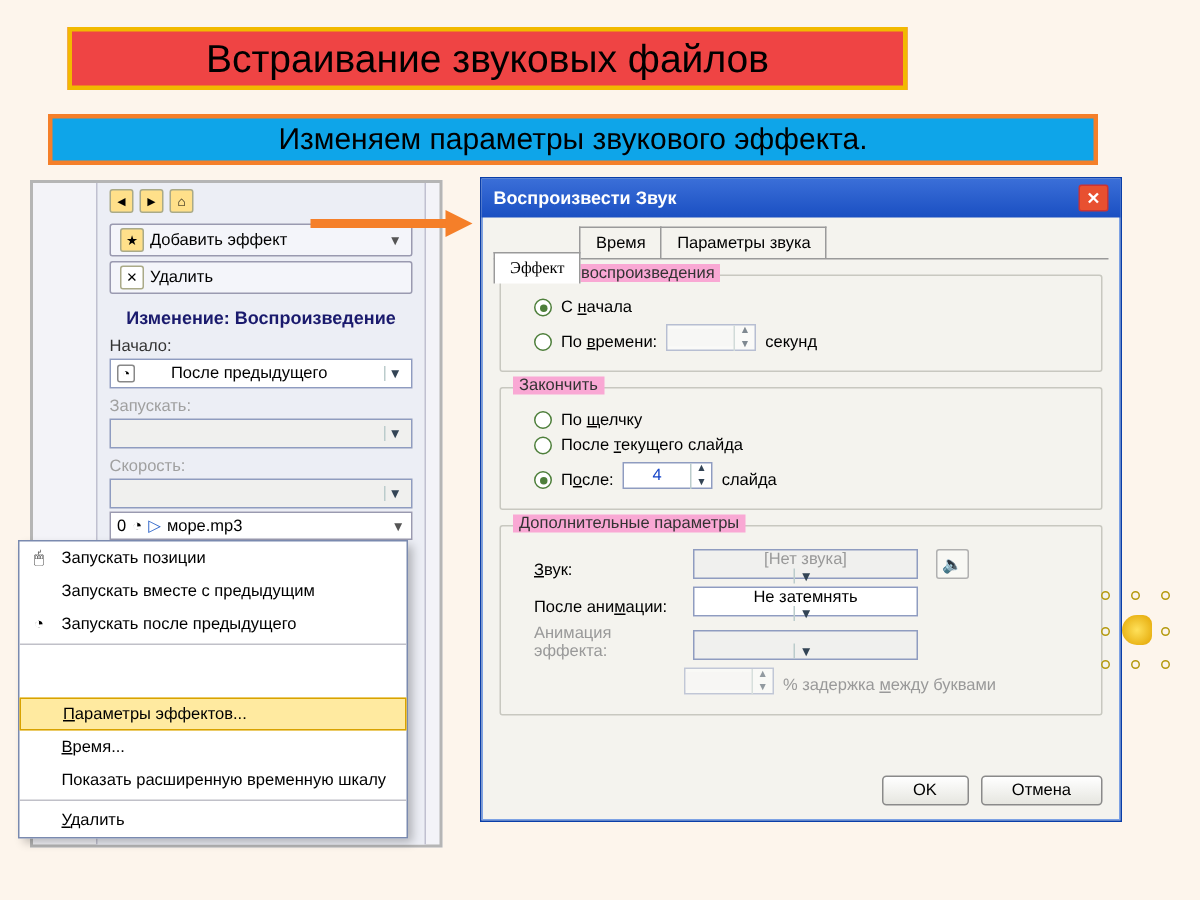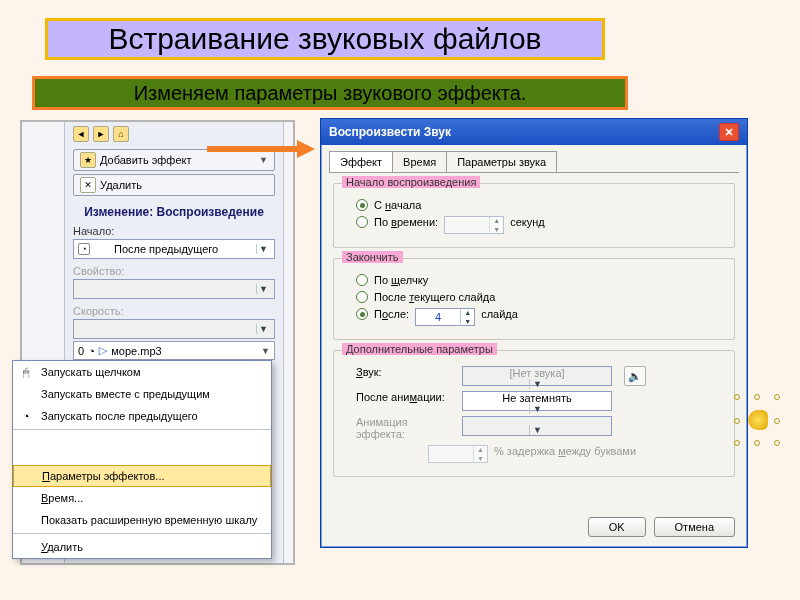--- a/index.html
+++ b/index.html
@@ -7,29 +7,29 @@
     width: 800px; height: 600px;
     background: #fdf5ec;
     font-family: Tahoma, Arial, sans-serif;
     font-size: 11px;
     position: relative;
     overflow: hidden;
   }
   .title-box {
     position: absolute; left: 45px; top: 18px;
     width: 560px; height: 42px;
-    background: #c4b5fd;
+    background: #ef4444;
     border: 3px solid #f2b900;
     display: flex; align-items: center; justify-content: center;
-    font-size: 30px;
+    font-size: 26px;
   }
   .subtitle-box {
     position: absolute; left: 32px; top: 76px;
-    width: 596px; height: 34px;
-    background: #4d7c0f;
+    width: 700px; height: 34px;
+    background: #0ea5e9;
     border: 3px solid #f57f29;
     display: flex; align-items: center; justify-content: center;
     font-size: 20px;
     z-index: 5;
   }
   
   .left-panel {
     position: absolute; left: 20px; top: 120px;
     width: 275px; height: 445px;
     background: #f3f3f8;
@@ -94,31 +94,31 @@
     box-shadow: 0 0 0 1px #7da2e4 inset;
   }
   .dlg-title {
     height: 26px; background: linear-gradient(#3b6fd8,#1a4fc2);
     color:#fff; font-weight:bold; font-size:12px;
     display:flex; align-items:center; padding:0 8px;
   }
   .dlg-title .close { margin-left:auto; width:20px; height:18px; background:#e85030; border:1px solid #9a2; border-color:#c33; border-radius:2px; color:#fff; display:flex;align-items:center;justify-content:center; font-size:11px;}
   .tabs { display:flex; padding:6px 8px 0; gap:0; }
   .tab { padding:4px 10px; border:1px solid #9a9a9a; background:#f4f3ee; border-bottom:none; font-size:11px; cursor:pointer; margin-right:-1px;}
-  .tab.active { background:#fff; position:relative; top:0; z-index:2;}
+  .tab.active { background:#fff; position:relative; top:17px; z-index:2;font-family:Liberation Serif, serif;}
   .tab-line { height:1px; background:#9a9a9a; margin:0 8px;}
   .group {
     margin: 10px 12px 4px; padding: 10px 10px 8px;
     border: 1px solid #c8c8c0; position:relative; border-radius:2px;
   }
   .group-title {
     position:absolute; top:-8px; left:8px; background:#f9a8d4;
     padding:0 4px; font-size:11px; color:#333;
   }
-  .radio-row, .form-row { display:flex; align-items:flex-start; gap:6px; margin:5px 0; font-size:11px;padding-left:12px; }
+  .radio-row, .form-row { display:flex; align-items:flex-end; gap:6px; margin:5px 0; font-size:11px;padding-left:12px; }
   .radio { width:12px; height:12px; border:1px solid #4e7f3b; border-radius:50%; display:flex; align-items:center; justify-content:center; background:#fff;}
   .radio.sel::after { content:""; width:5px; height:5px; background:#4e7f3b; border-radius:50%;}
   .spin { display:flex; align-items:center; border:1px solid #8f9cc0; background:#fff; height:18px;}
   .spin input { border:none; width:44px; text-align:center; font-size:11px; padding:0 3px; outline:none;}
   .spin .sbtn { width:14px; height:17px; display:flex; flex-direction:column; border-left:1px solid #bcc;}
   .spin .sbtn div{flex:1; display:flex;align-items:center;justify-content:center; font-size:7px; color:#345;}
   .form-label { width:100px; }
   .sel-box { display:flex; align-items:center; border:1px solid #8f9cc0; background:#fff; height:20px; width:150px;flex-direction:column;}
   .sel-box span { flex:1; padding:0 5px; }
   .sel-box .arr { width:16px; text-align:center; color:#345; border-left:1px solid #bcc; font-size:9px;}
@@ -170,21 +170,21 @@
       <span class="tool-icon" style="background:#fff">✕</span>
       <span>Удалить</span>
     </div>
     <div class="section-hdr">Изменение: Воспроизведение</div>
     <div class="field-label">Начало:</div>
     <div class="combo">
       <div class="tool-icon" style="width:12px;height:12px;background:#fff;border:1px solid #888">◔</div>
       <span style="padding-left:4px">После предыдущего</span>
       <div class="arr">▼</div>
     </div>
-    <div class="field-label disabled">Свойство:</div>
+    <div class="field-label disabled">Запускать:</div>
     <div class="combo disabled" style="background:#f0f0ee">
       <span></span>
         <div class="arr">▼</div>
     </div>
     <div class="field-label disabled">Скорость:</div>
     <div class="combo disabled" style="background:#f0f0ee">
       <span></span>
         <div class="arr">▼</div>
     </div>
     <div class="media-row">
@@ -193,21 +193,21 @@
       <span style="color:#2a62c8">▷</span>
       <span>море.mp3</span>
       <span class="dd">▼</span>
     </div>
   </div>
 </div>
 
 <div class="context-menu">
   <div class="cm-item">
     <span class="ico">🖱</span>
-    <span>Запускать щелчком</span>
+    <span>Запускать позиции</span>
   </div>
   <div class="cm-item">
     <span>Запускать вместе с предыдущим</span>
   </div>
   <div class="cm-item">
     <span class="ico">◔</span>
     <span>Запускать после предыдущего</span>
   </div>
   <div class="cm-sep"></div>
   <div class="cm-item sel">
@@ -302,21 +302,21 @@
         <div class="arr">▼</div>
       </div>
     </div>
     <div class="form-row" style="color:#999">
       <div class="form-label">Анимация эффекта:</div>
       <div class="sel-box dis">
         <span></span>
           <div class="arr">▼</div>
       </div>
     </div>
-    <div class="form-row" style="color:#999; margin-left:72px">
+    <div class="form-row" style="color:#999; margin-left:100px">
       <div class="spin" style="opacity:.5">
         <input disabled="" style="">
         <div class="sbtn">
             <div>▲</div>
             <div>▼</div>
           </div>
       </div>
       <span>% задержка <span class="u">м</span>ежду буквами</span>
     </div>
   </div>

